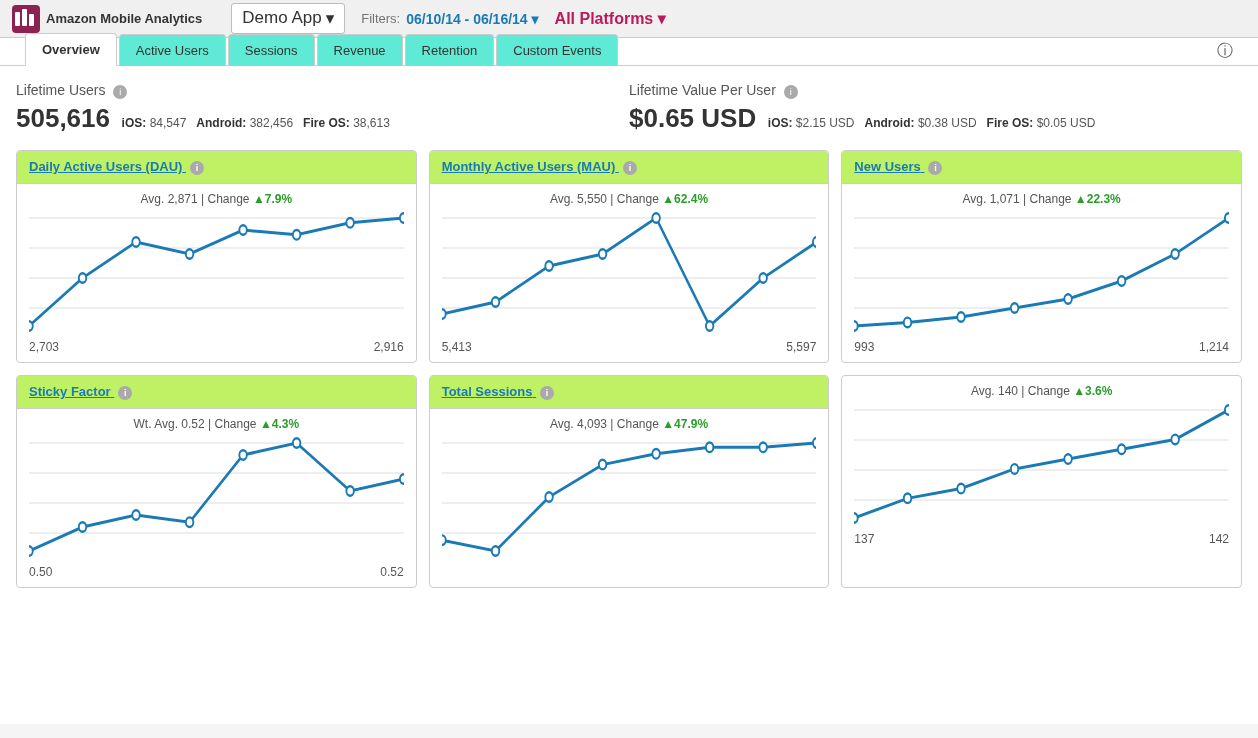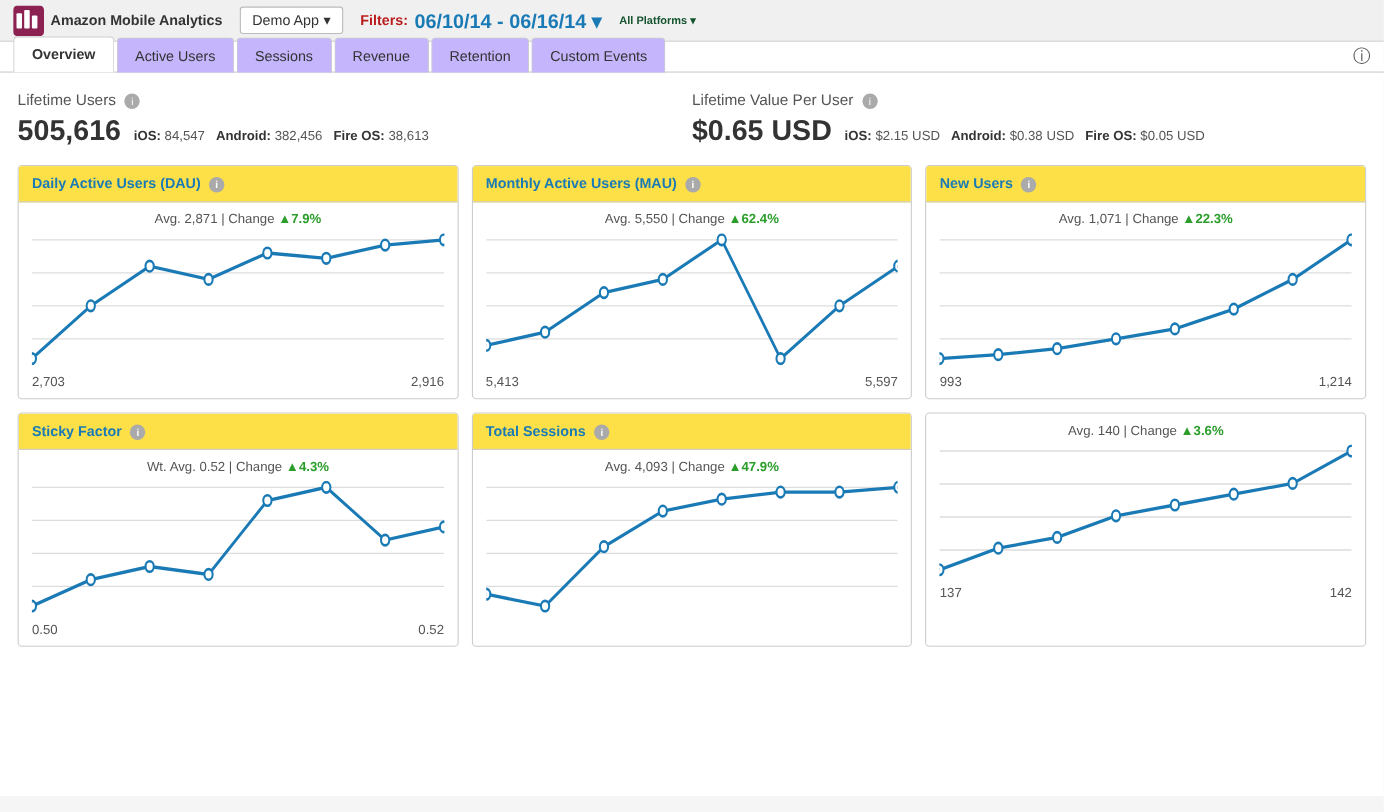--- a/index.html
+++ b/index.html
@@ -5,33 +5,33 @@
     * { box-sizing: border-box; margin: 0; padding: 0; }
     body { font-family: Arial, Helvetica, sans-serif; font-size: 13px; background: #f5f5f5; color: #333; }
 
     
     #topbar {
       display: flex; align-items: center; background: #f0f0f0; border-bottom: 1px solid #ccc;
       padding: 0 12px; height: 38px;
     }
     #app-logo { display: flex; align-items: center; gap: 6px; font-weight: bold; font-size: 13px; color: #333; margin-right: 16px; }
     #logo-icon { width: 28px; height: 28px; }
-    #app-selector { display: flex; align-items: flex-end; gap: 4px; padding: 4px 10px; border: 1px solid #bbb; background: white; border-radius: 3px; cursor: pointer; font-size: 13px; }
-    #filters-label { margin-left: 16px; font-size: 13px; color: #b91c1c; font-weight: bold; }
-    #date-range { margin-left: 6px; color: #1a7ab5; font-weight: bold; font-size: 18px; cursor: pointer; }
-    #platforms-filter { margin-left: 16px; color: #14532d; font-weight: bold; font-size: 10px; cursor: pointer; }
+    #app-selector { display: flex; align-items: flex-start; gap: 4px; padding: 4px 10px; border: 1px solid #bbb; background: white; border-radius: 3px; cursor: pointer; font-size: 17px; margin-left: 13px; }
+    #filters-label { margin-left: 16px; font-size: 13px; color: #737373; }
+    #date-range { margin-left: 6px; color: #1a7ab5; font-weight: bold; font-size: 14px; cursor: pointer; }
+    #platforms-filter { margin-left: 16px; color: #be185d; font-weight: bold; font-size: 16px; cursor: pointer; }
 
     
     #tabbar {
       display: flex; align-items: flex-end; background: white; border-bottom: 1px solid #ccc;
-      padding: 0 12px; height: 28px; position: relative;
+      padding: 0 25px; height: 28px; position: relative;
     }
     .tab {
       padding: 8px 16px; border: 1px solid #ccc; border-bottom: none; margin-right: 2px;
-      background: #c4b5fd; cursor: pointer; border-radius: 4px 4px 0 0; font-size: 13px;
+      background: #5eead4; cursor: pointer; border-radius: 4px 4px 0 0; font-size: 13px;
       color: #333; position: relative; bottom: -1px;
     }
     .tab.active { background: white; border-bottom: 1px solid white; font-weight: bold; z-index: 1; }
     #help-icon { margin-left: auto; font-size: 16px; color: #555; cursor: pointer; align-self: center; }
 
     
     #main { padding: 16px; background: white; min-height: calc(738px - 80px); }
 
     
     #lifetime-section { display: flex; margin-bottom: 16px; align-items: flex-start; }
@@ -39,21 +39,21 @@
     #lifetime-value { flex: 1; }
     .lifetime-title { font-size: 14px; color: #555; margin-bottom: 4px; }
     .lifetime-big { font-size: 26px; font-weight: bold; color: #333; }
     .lifetime-sub { font-size: 12px; color: #555; margin-left: 8px; }
     .lifetime-sub strong { color: #333; }
     .info-icon { display: inline-block; width: 14px; height: 14px; border-radius: 50%; background: #aaa; color: white; font-size: 9px; text-align: center; line-height: 14px; margin-left: 4px; cursor: pointer; }
 
     
     #cards-grid { display: grid; grid-template-columns: repeat(3, 1fr); gap: 12px; }
     .card { border: 1px solid #ccc; border-radius: 4px; background: white; overflow: hidden; }
-    .card-header { background: #fde047; padding: 8px 12px; font-size: 13px; font-weight: bold; color: #1a7ab5; border-bottom: 1px solid #ccc; }
+    .card-header { background: #bef264; padding: 8px 12px; font-size: 13px; font-weight: bold; color: #1a7ab5; border-bottom: 1px solid #ccc; text-decoration: underline; }
     .card-header .info-icon { color: white; }
     .card-body { padding: 8px 12px 4px; }
     .card-stats { text-align: center; font-size: 12px; color: #555; margin-bottom: 6px; }
     .card-stats .change-up { color: #2a9d2a; font-weight: bold; }
     .card-footer { display: flex; justify-content: space-between; font-size: 12px; color: #555; padding: 4px 12px 8px; }
 
     
     .chart-area { width: 100%; height: 120px; }
 
     svg { width: 100%; height: 100%; }

